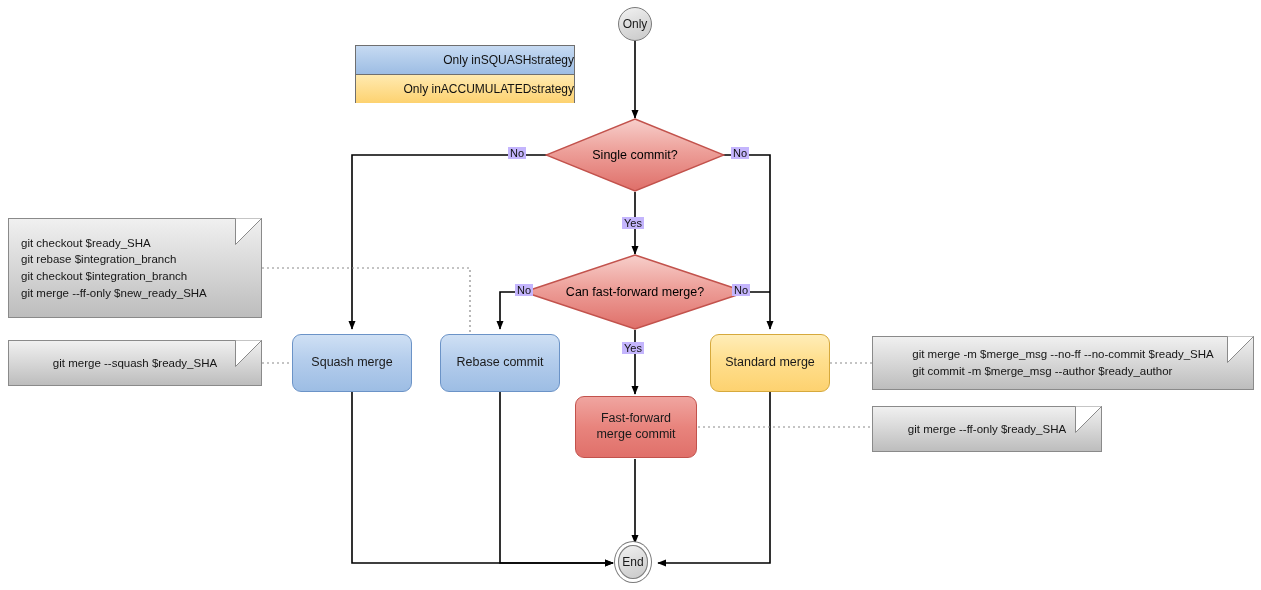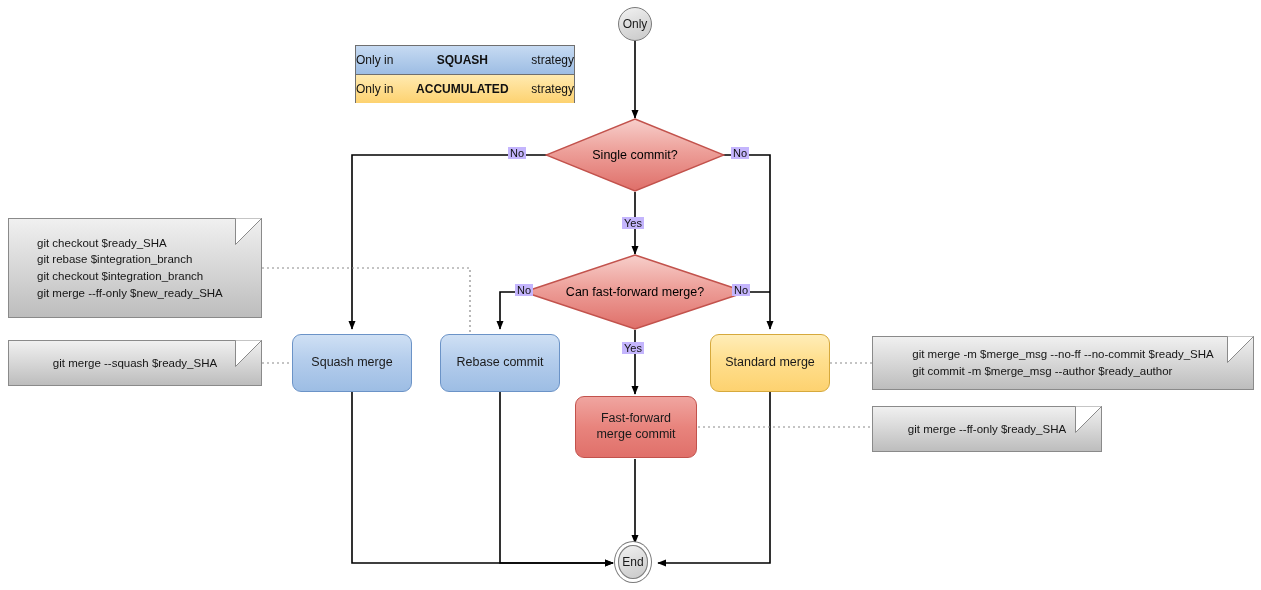--- a/index.html
+++ b/index.html
@@ -36,25 +36,25 @@
   .note{position:absolute;box-sizing:border-box;
      background:linear-gradient(180deg,#f0f0f0 0%,#dcdcdc 40%,#bdbdbd 100%);
      border:1px solid #8a8a8a;font-size:11.5px;color:#151515;
      display:flex;align-items:center;}
   .note .txt{white-space:pre;line-height:1.45;font-family:"Liberation Sans","DejaVu Sans",sans-serif;}
   .note .foldline{position:absolute;right:-1px;top:-1px;width:27px;height:27px;}
 
   
   .legend{position:absolute;border:1px solid #6f6f6f;box-sizing:border-box;}
   .legend-row{box-sizing:border-box;display:flex;align-items:center;
-     justify-content:space-between;font-size:12px;color:#111;}
+     justify-content:flex-end;font-size:12px;color:#111;}
   .legend-row.blue{background:linear-gradient(180deg,#c6daf2 0%,#9dbde4 100%);
      border-bottom:1px solid #6f6f6f;}
   .legend-row.yellow{background:linear-gradient(180deg,#ffeab0 0%,#fdd270 100%);}
-  .legend-row b{font-weight:bold;}
+  .legend-row b{font-weight:normal;}
 
   .elabel{position:absolute;font-size:11px;color:#111;background:#c4b5fd;
      padding:0 2px;white-space:nowrap;}
 </style>
 </head>
 <body>
 
 <div id="stage">
 
   <svg id="wires" viewBox="0 0 1261 590" xmlns="http://www.w3.org/2000/svg">
@@ -161,21 +161,21 @@
     <span>Fast-forward merge commit</span>
   </div>
 
   <span class="elabel" style="left:508px;top:147px;">No</span>
   <span class="elabel" style="left:731px;top:147px;">No</span>
   <span class="elabel" style="left:622px;top:217px;">Yes</span>
   <span class="elabel" style="left:515px;top:284px;">No</span>
   <span class="elabel" style="left:732px;top:284px;">No</span>
   <span class="elabel" style="left:622px;top:342px;">Yes</span>
 
-  <div class="note" style="left:8px;top:218px;width:254px;height:100px;padding-left:28px;">
+  <div class="note" style="left:8px;top:218px;width:254px;height:100px;padding-left:12px;">
     <span class="txt">git checkout $ready_SHA
 git rebase $integration_branch
 git checkout $integration_branch
 git merge --ff-only $new_ready_SHA</span>
     <svg class="foldline" viewBox="0 0 27 27" xmlns="http://www.w3.org/2000/svg">
       <polygon points="27,0 0,0 0,27" fill="none"></polygon>
       <polygon points="0.5,0.5 26.5,26.5 0.5,26.5" fill="none"></polygon>
       <path d="M26.5,0.5 L0.5,0.5 L0.5,26.5 Z" fill="#ffffff" stroke="none"></path>
       <path d="M0.5,26.5 L26.5,0.5" stroke="#8a8a8a" stroke-width="1" fill="none"></path>
       <path d="M0.5,0.5 L0.5,26.5" stroke="#8a8a8a" stroke-width="1" fill="none"></path>

